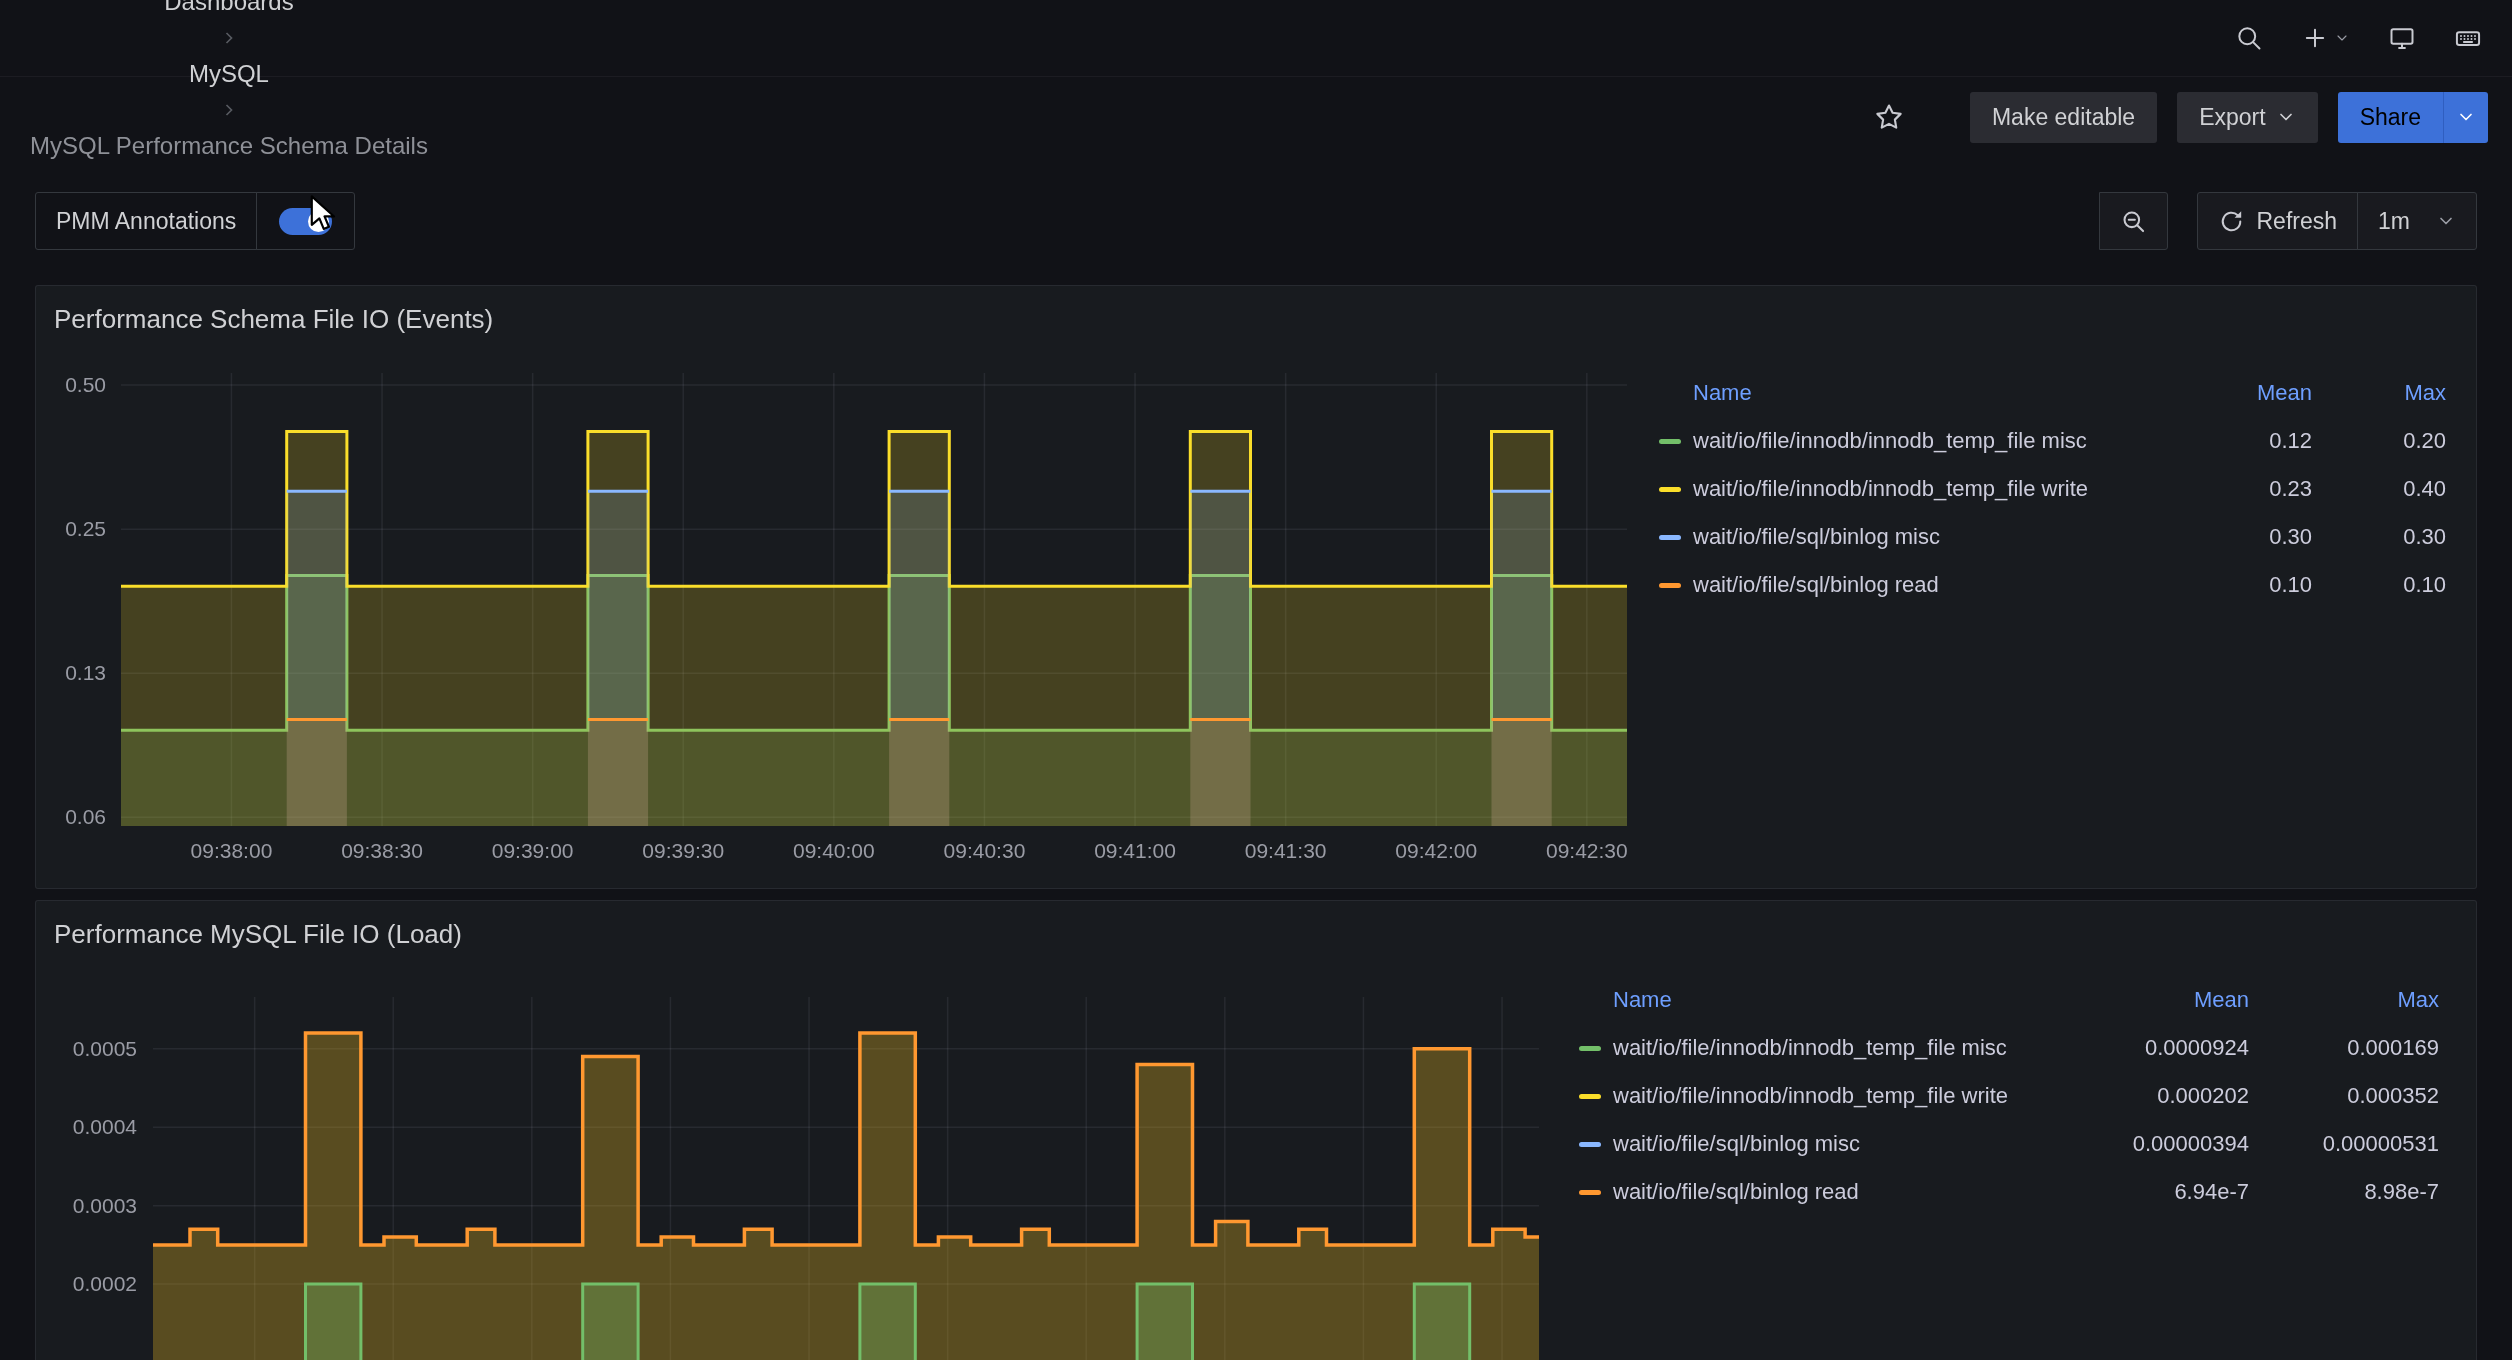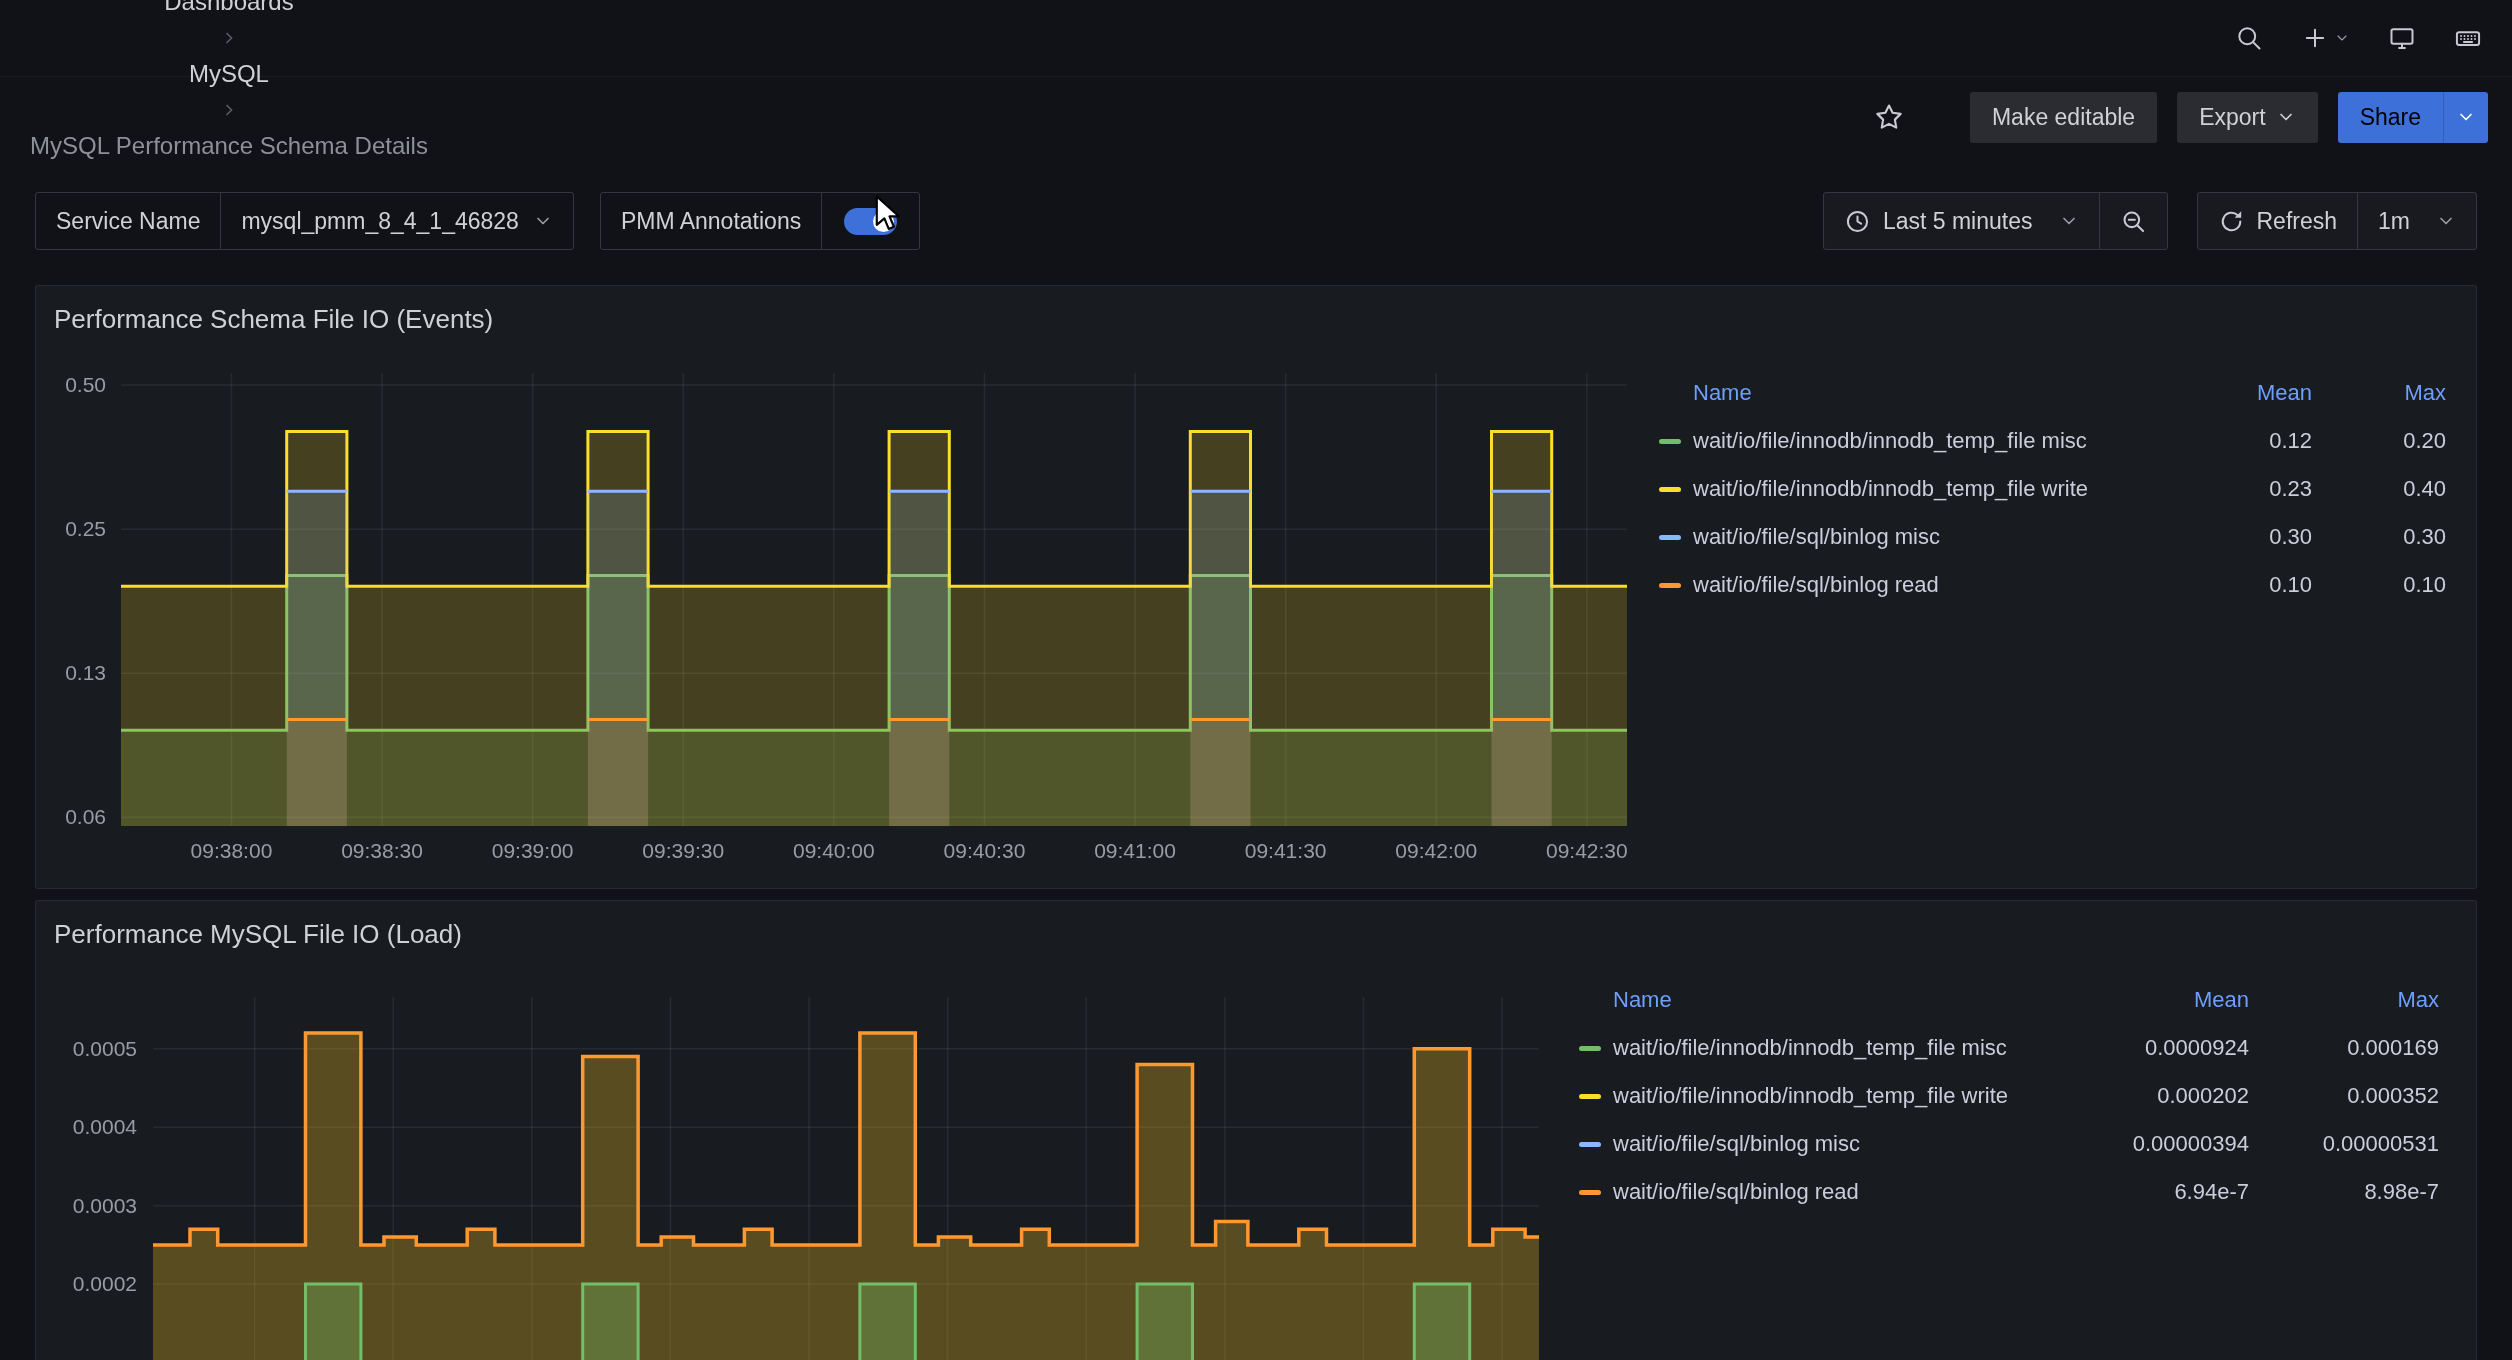--- a/index.html
+++ b/index.html
@@ -155,51 +155,32 @@
     <button class="btn btn-primary share-caret">
       <svg class="chev" viewBox="0 0 24 24">
           <polyline points="6 9 12 15 18 9"></polyline>
         </svg>
     </button>
   </div>
 </div>
 
 <div class="filterbar">
   <div class="ctrl">
-    <span class="seg seg-label">Service Name</span>
-    <span class="seg seg-value">
-      <span>mysql_pmm_8_4_1_46828</span>
-      <svg class="chev" viewBox="0 0 24 24">
-          <polyline points="6 9 12 15 18 9"></polyline>
-        </svg>
-    </span>
-  </div>
-  <div class="ctrl">
     <span class="seg seg-label">PMM Annotations</span>
     <span class="seg seg-toggle-wrap">
       <span class="toggle">
           <span class="knob"></span>
         </span>
       <svg class="cursor-svg" viewBox="0 0 22 28">
         <path d="M2 1 L2 22 L7.6 17.2 L10.8 25 L14.6 23.4 L11.4 15.8 L18.4 15.8 Z" fill="#ffffff" stroke="#000000" stroke-width="1.6" stroke-linejoin="round"></path>
       </svg>
     </span>
   </div>
   <div class="time-controls">
     <div class="ctrl">
-      <button class="seg btn-seg">
-        <svg class="tool-icon" viewBox="0 0 24 24">
-            <circle cx="12" cy="12" r="8.5"></circle>
-            <path d="M12 7.5V12l3.2 1.9"></path>
-          </svg>
-        <span>Last 5 minutes</span>
-        <svg class="chev" viewBox="0 0 24 24">
-            <polyline points="6 9 12 15 18 9"></polyline>
-          </svg>
-      </button>
       <button class="seg btn-seg">
         <svg class="tool-icon" viewBox="0 0 24 24">
             <circle cx="10.5" cy="10.5" r="6.5"></circle>
             <line x1="15.3" y1="15.3" x2="20.5" y2="20.5"></line>
             <line x1="7.8" y1="10.5" x2="13.2" y2="10.5"></line>
           </svg>
       </button>
     </div>
     <div class="ctrl">
       <button class="seg btn-seg">

